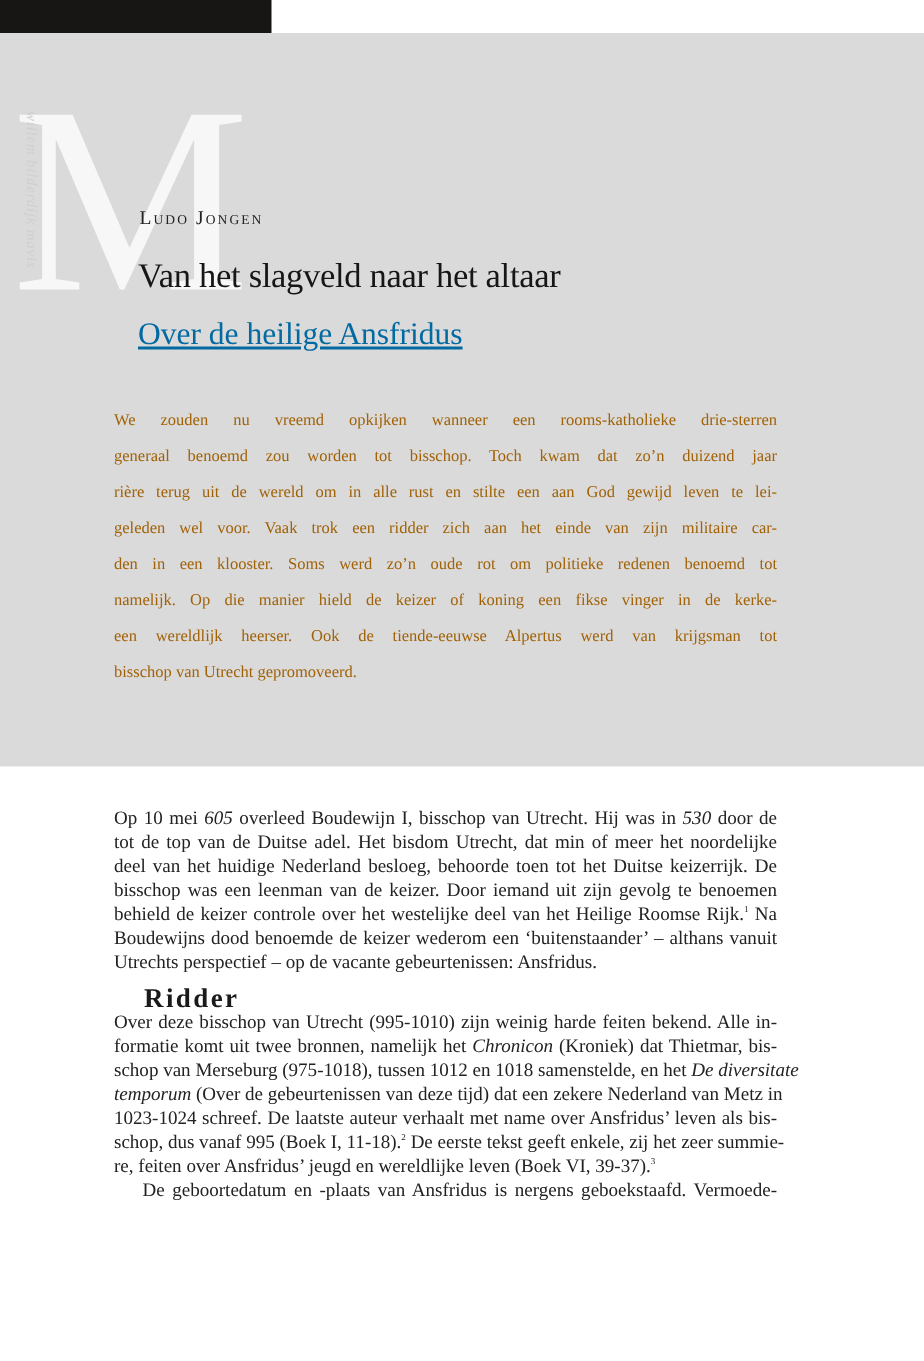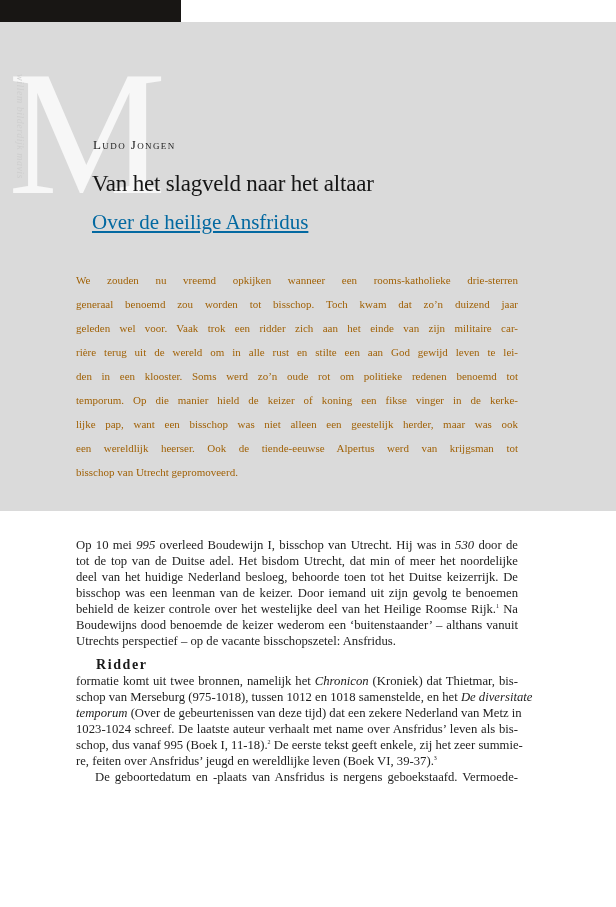--- a/index.html
+++ b/index.html
@@ -46,64 +46,64 @@
   .body {
     position: absolute; left: 76px; top: 537px; width: 442px;
     font-family: "Liberation Serif", serif; font-size: 12.7px; line-height: 16px; color: #222;
   }
   .body p { margin: 0; }
   .body .ln { display: block; text-align: justify; text-align-last: justify; white-space: nowrap; }
   .body .ln.last { text-align-last: left; }
   .body .indent { padding-left: 19px; }
   .heading {
     margin: 8px 0 0 20px; font-family: "Liberation Serif", serif; font-weight: bold;
-    font-size: 14px; line-height: 16px; letter-spacing: 1.6px; color: #1a1a1a;
+    font-size: 18px; line-height: 16px; letter-spacing: 1.6px; color: #1a1a1a;
   }
   em { font-style: italic; }
   sup { font-size: 6px; vertical-align: 5px; line-height: 0; }
 </style>
 </head>
 <body>
 
 <div class="top-bar"></div>
 <div class="band"></div>
 
 <div class="initial">M</div>
 <div class="initial-script">willem bilderdijk mavis</div>
 
 <div class="author">Ludo Jongen</div>
 <h1 class="title">Van het slagveld naar het altaar</h1>
 <h2 class="subtitle">Over de heilige Ansfridus</h2>
 
 <div class="intro">
   <span class="ln">We zouden nu vreemd opkijken wanneer een rooms-katholieke drie-sterren</span>
   <span class="ln">generaal benoemd zou worden tot bisschop. Toch kwam dat zo’n duizend jaar</span>
+  <span class="ln">rière terug uit de wereld om in alle rust en stilte een aan God gewijd leven te lei-</span>
   <span class="ln">geleden wel voor. Vaak trok een ridder zich aan het einde van zijn militaire car-</span>
-  <span class="ln">rière terug uit de wereld om in alle rust en stilte een aan God gewijd leven te lei-</span>
   <span class="ln">den in een klooster. Soms werd zo’n oude rot om politieke redenen benoemd tot</span>
-  <span class="ln">temporum. Op die manier hield de keizer of koning een fikse vinger in de kerke-</span>
-  <span class="ln">lijke pap, want een bisschop was niet alleen een geestelijk herder, maar was ook</span>
+  <span class="ln">namelijk. Op die manier hield de keizer of koning een fikse vinger in de kerke-</span>
   <span class="ln">een wereldlijk heerser. Ook de tiende-eeuwse Alpertus werd van krijgsman tot</span>
   <span class="ln last">bisschop van Utrecht gepromoveerd.</span>
 </div>
 
 <div class="body">
   <p>
-    <span class="ln"><span>Op 10 mei </span><em>995</em><span> overleed Boudewijn I, bisschop van Utrecht. Hij was in </span><em>530</em><span> door de</span></span>
+    <span class="ln"><span>Op 10 mei </span><em>605</em><span> overleed Boudewijn I, bisschop van Utrecht. Hij was in </span><em>530</em><span> door de</span></span>
     <span class="ln">tot de top van de Duitse adel. Het bisdom Utrecht, dat min of meer het noordelijke</span>
     <span class="ln">deel van het huidige Nederland besloeg, behoorde toen tot het Duitse keizerrijk. De</span>
     <span class="ln">bisschop was een leenman van de keizer. Door iemand uit zijn gevolg te benoemen</span>
     <span class="ln"><span>behield de keizer controle over het westelijke deel van het Heilige Roomse Rijk.</span><sup>1</sup><span> Na</span></span>
     <span class="ln">Boudewijns dood benoemde de keizer wederom een ‘buitenstaander’ – althans vanuit</span>
-    <span class="ln last">Utrechts perspectief – op de vacante bisschopszetel: Ansfridus.</span>
+    <span class="ln last">Utrechts perspectief – op de vacante gebeurtenissen: Ansfridus.</span>
   </p>
 
   <div class="heading">Ridder</div>
 
   <p>
+    <span class="ln">Over deze bisschop van Utrecht (995-1010) zijn weinig harde feiten bekend. Alle in-</span>
     <span class="ln"><span>formatie komt uit twee bronnen, namelijk het </span><em>Chronicon</em><span> (Kroniek) dat Thietmar, bis-</span></span>
     <span class="ln"><span>schop van Merseburg (975-1018), tussen 1012 en 1018 samenstelde, en het </span><em>De diversitate</em></span>
     <span class="ln"><em>temporum</em><span> (Over de gebeurtenissen van deze tijd) dat een zekere Nederland van Metz in</span></span>
     <span class="ln">1023-1024 schreef. De laatste auteur verhaalt met name over Ansfridus’ leven als bis-</span>
     <span class="ln"><span>schop, dus vanaf 995 (Boek I, 11-18).</span><sup>2</sup><span> De eerste tekst geeft enkele, zij het zeer summie-</span></span>
     <span class="ln last"><span>re, feiten over Ansfridus’ jeugd en wereldlijke leven (Boek VI, 39-37).</span><sup>3</sup></span>
   </p>
 
   <p>
     <span class="ln indent">De geboortedatum en -plaats van Ansfridus is nergens geboekstaafd. Vermoede-</span>

